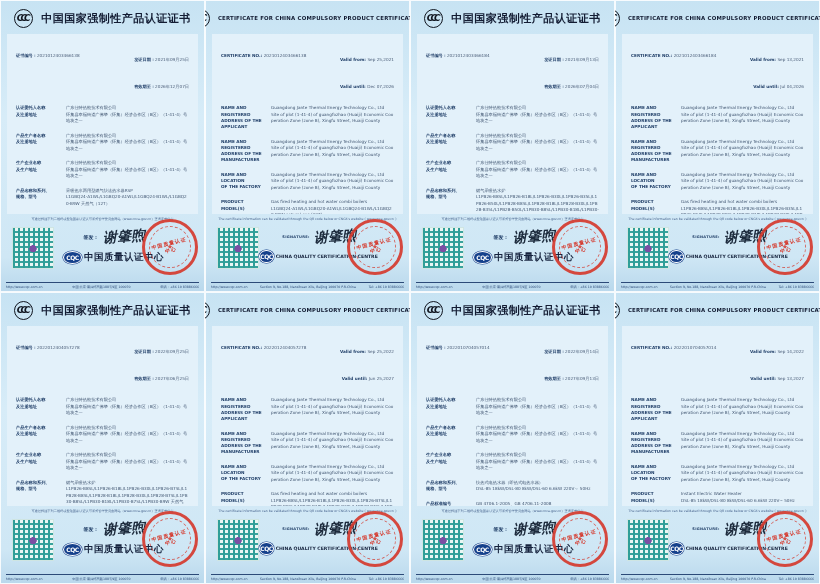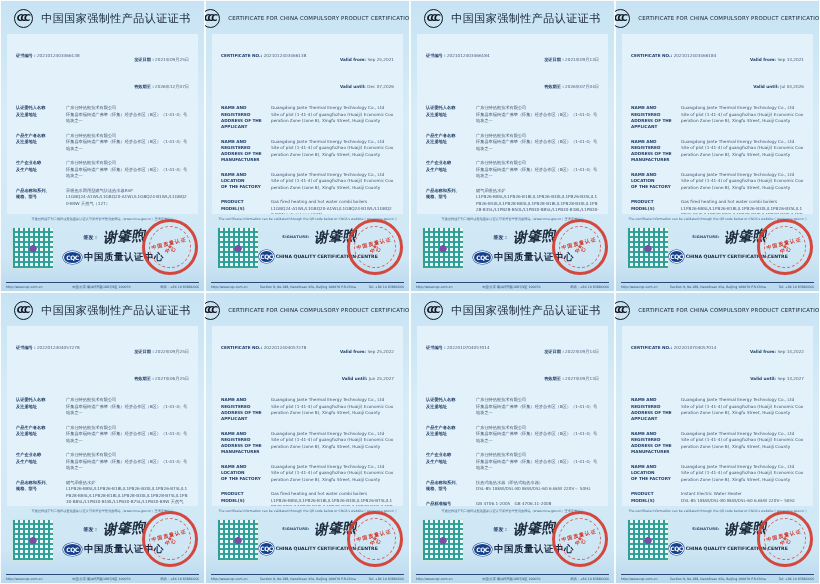--- a/index.html
+++ b/index.html
@@ -8,21 +8,21 @@
   #grid { display:grid; grid-template-columns:repeat(4,205px); grid-template-rows:repeat(2,292px);
           width:820px; height:584px; }
   .cert { position:relative; width:205px; height:292px; overflow:hidden;
           background:linear-gradient(180deg,#c7e3f3 0%,#d7ecf8 40%,#cfe7f5 88%,#b9d8ec 100%);
           box-shadow:inset 0 0 0 1px rgba(255,255,255,.85); }
   .cert-header { height:30px; display:flex; align-items:center; justify-content:center; gap:8px; padding-top:6px; }
   .ccc-logo { flex:0 0 auto; width:19px; height:19px; border:1.6px solid #10151f; border-radius:50%;
               display:flex; align-items:center; justify-content:center;
               font-style:italic; font-weight:bold; font-size:9px; letter-spacing:-3px; color:#10151f;
               padding-right:3px; background:transparent; }
-  .cert-title { font-weight:normal; color:#131c33; white-space:nowrap; }
+  .cert-title { font-weight:bold; color:#131c33; white-space:nowrap; }
   .lang-zh .cert-title { font-size:11px; letter-spacing:0.5px; }
   .lang-en .cert-title { font-size:5.4px; letter-spacing:0.2px; }
 
   .panel { position:absolute; left:7px; right:7px; top:34px; height:180px;
            background:#e3f1fa; padding:6px 9px 4px 9px; overflow:hidden; }
   .certno-row { display:flex; justify-content:space-between; margin:2px 0 9px 0; }
   .certno-row .lbl { font-weight:bold; color:#24426b; font-size:4.2px; }
   .certno-row .val { color:#4a5d78; font-size:4.2px; }
   .dates { text-align:right; line-height:1.7; }
   .dates div { white-space:nowrap; }

